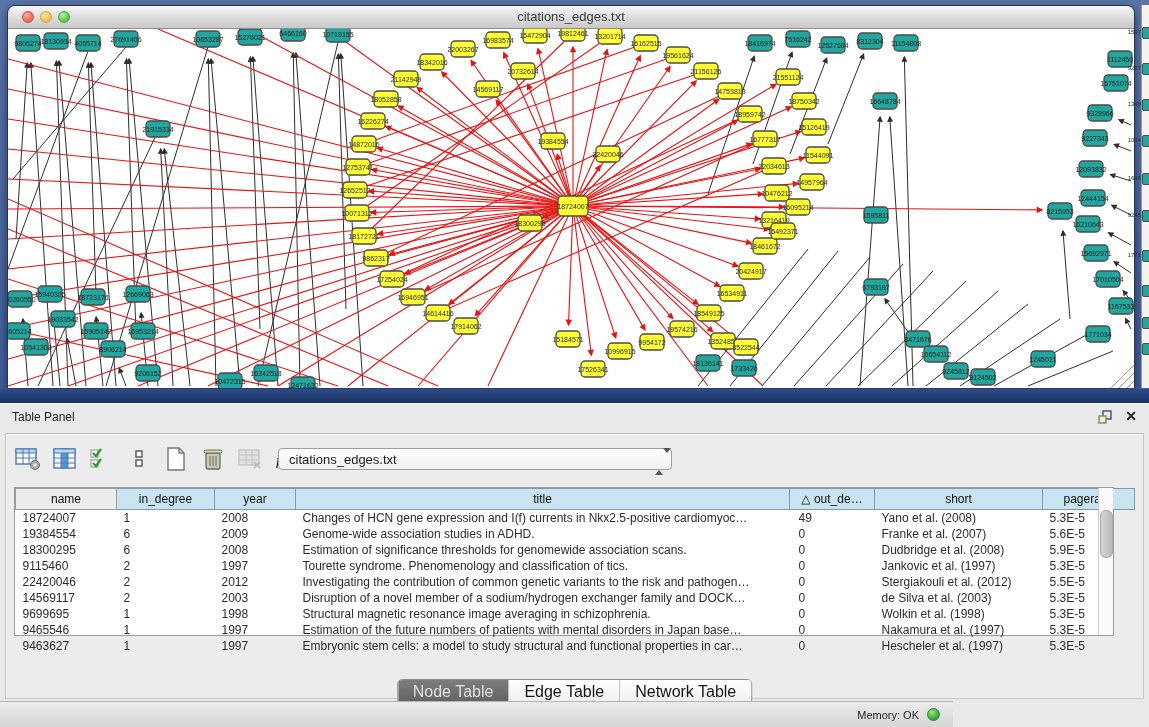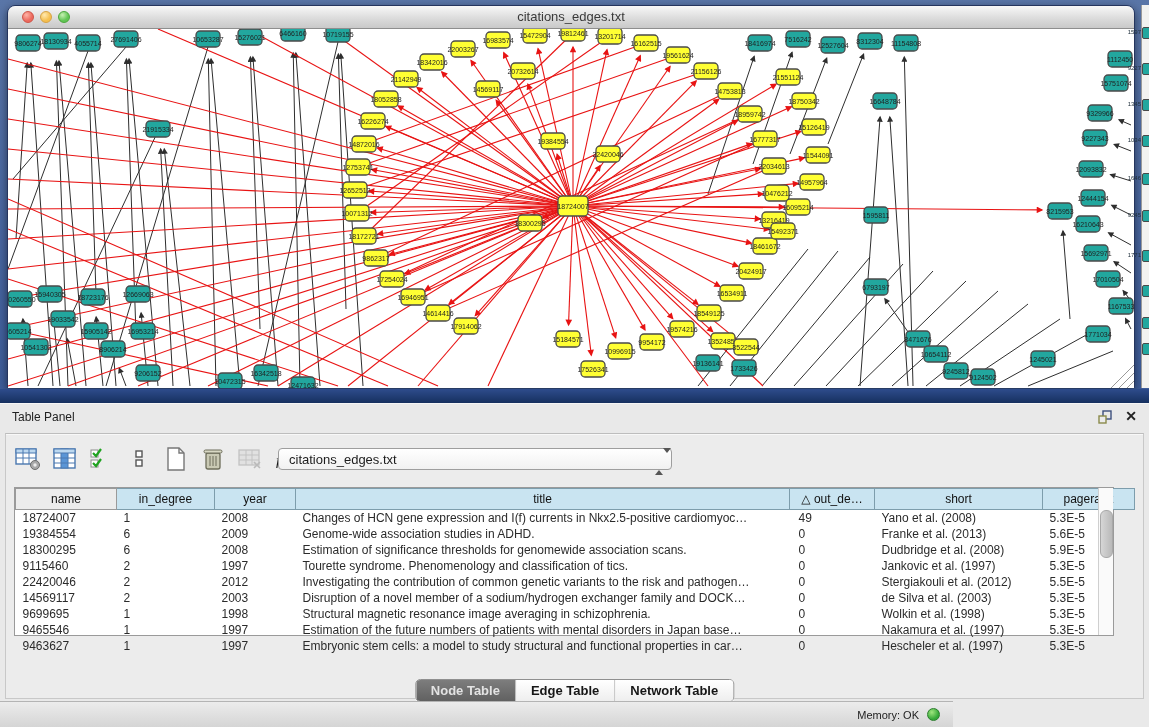--- a/index.html
+++ b/index.html
@@ -55,21 +55,21 @@
   .col-0{width:96px;} .col-1{width:93px;} .col-2{width:76px;} .col-3{width:489px;margin-left:11px;}
   .col-4{width:80px;} .col-5{width:163px;} .col-6{width:87px;}
   td.col-4{padding-left:9px;}
   #vscroll{position:absolute;right:0;top:0;bottom:0;width:14px;background:#fafafa;border-left:1px solid #cfcfcf;}
   #vthumb{position:absolute;left:1px;top:22px;width:11px;height:46px;border-radius:6px;
     background:linear-gradient(90deg,#d6d6d6,#b9b9b9);border:1px solid #a8a8a8;}
 
   
   #tabs{position:absolute;left:50%;transform:translateX(-50%);top:245px;display:flex;
     border:1px solid #8f8f8f;border-radius:5px;overflow:hidden;background:#fff;box-shadow:0 1px 0 rgba(255,255,255,.7);}
-  .tab{padding:3px 15px;font-size:13px;color:#161616;background:linear-gradient(180deg,#ffffff,#eeeeee);border-right:1px solid #b5b5b5;font-weight:bold;}
+  .tab{padding:3px 15px;font-size:16px;color:#161616;background:linear-gradient(180deg,#ffffff,#eeeeee);border-right:1px solid #b5b5b5;}
   .tab:last-child{border-right:none;}
   .tab.selected{background:linear-gradient(180deg,#7d7d7d,#616161);color:#e3e3e3;}
 
   
   #statusbar{position:absolute;left:0;top:701px;width:953px;height:26px;border-top:1px solid #b4b4b4;
     background:linear-gradient(180deg,#ececec,#d4d4d4);}
   #mem-label{position:absolute;right:34px;top:7px;font-size:11px;color:#222;}
   #mem-led{position:absolute;right:13px;top:6px;width:13px;height:13px;border-radius:50%;
     background:radial-gradient(circle at 35% 30%,#9fe57e,#35a838 65%);border:1px solid #2a7d2c;box-sizing:border-box;}
 </style>
@@ -574,21 +574,21 @@
                 <td class="col-4">49</td>
                 <td class="col-5">Yano et al. (2008)</td>
                 <td class="col-6">5.3E-5</td>
               </tr>
               <tr>
                 <td class="col-0">19384554</td>
                 <td class="col-1">6</td>
                 <td class="col-2">2009</td>
                 <td class="col-3">Genome-wide association studies in ADHD.</td>
                 <td class="col-4">0</td>
-                <td class="col-5">Franke et al. (2013)</td>
+                <td class="col-5">Franke et al. (2007)</td>
                 <td class="col-6">5.6E-5</td>
               </tr>
               <tr>
                 <td class="col-0">18300295</td>
                 <td class="col-1">6</td>
                 <td class="col-2">2008</td>
                 <td class="col-3">Estimation of significance thresholds for genomewide association scans.</td>
                 <td class="col-4">0</td>
                 <td class="col-5">Dudbridge et al. (2008)</td>
                 <td class="col-6">5.9E-5</td>

